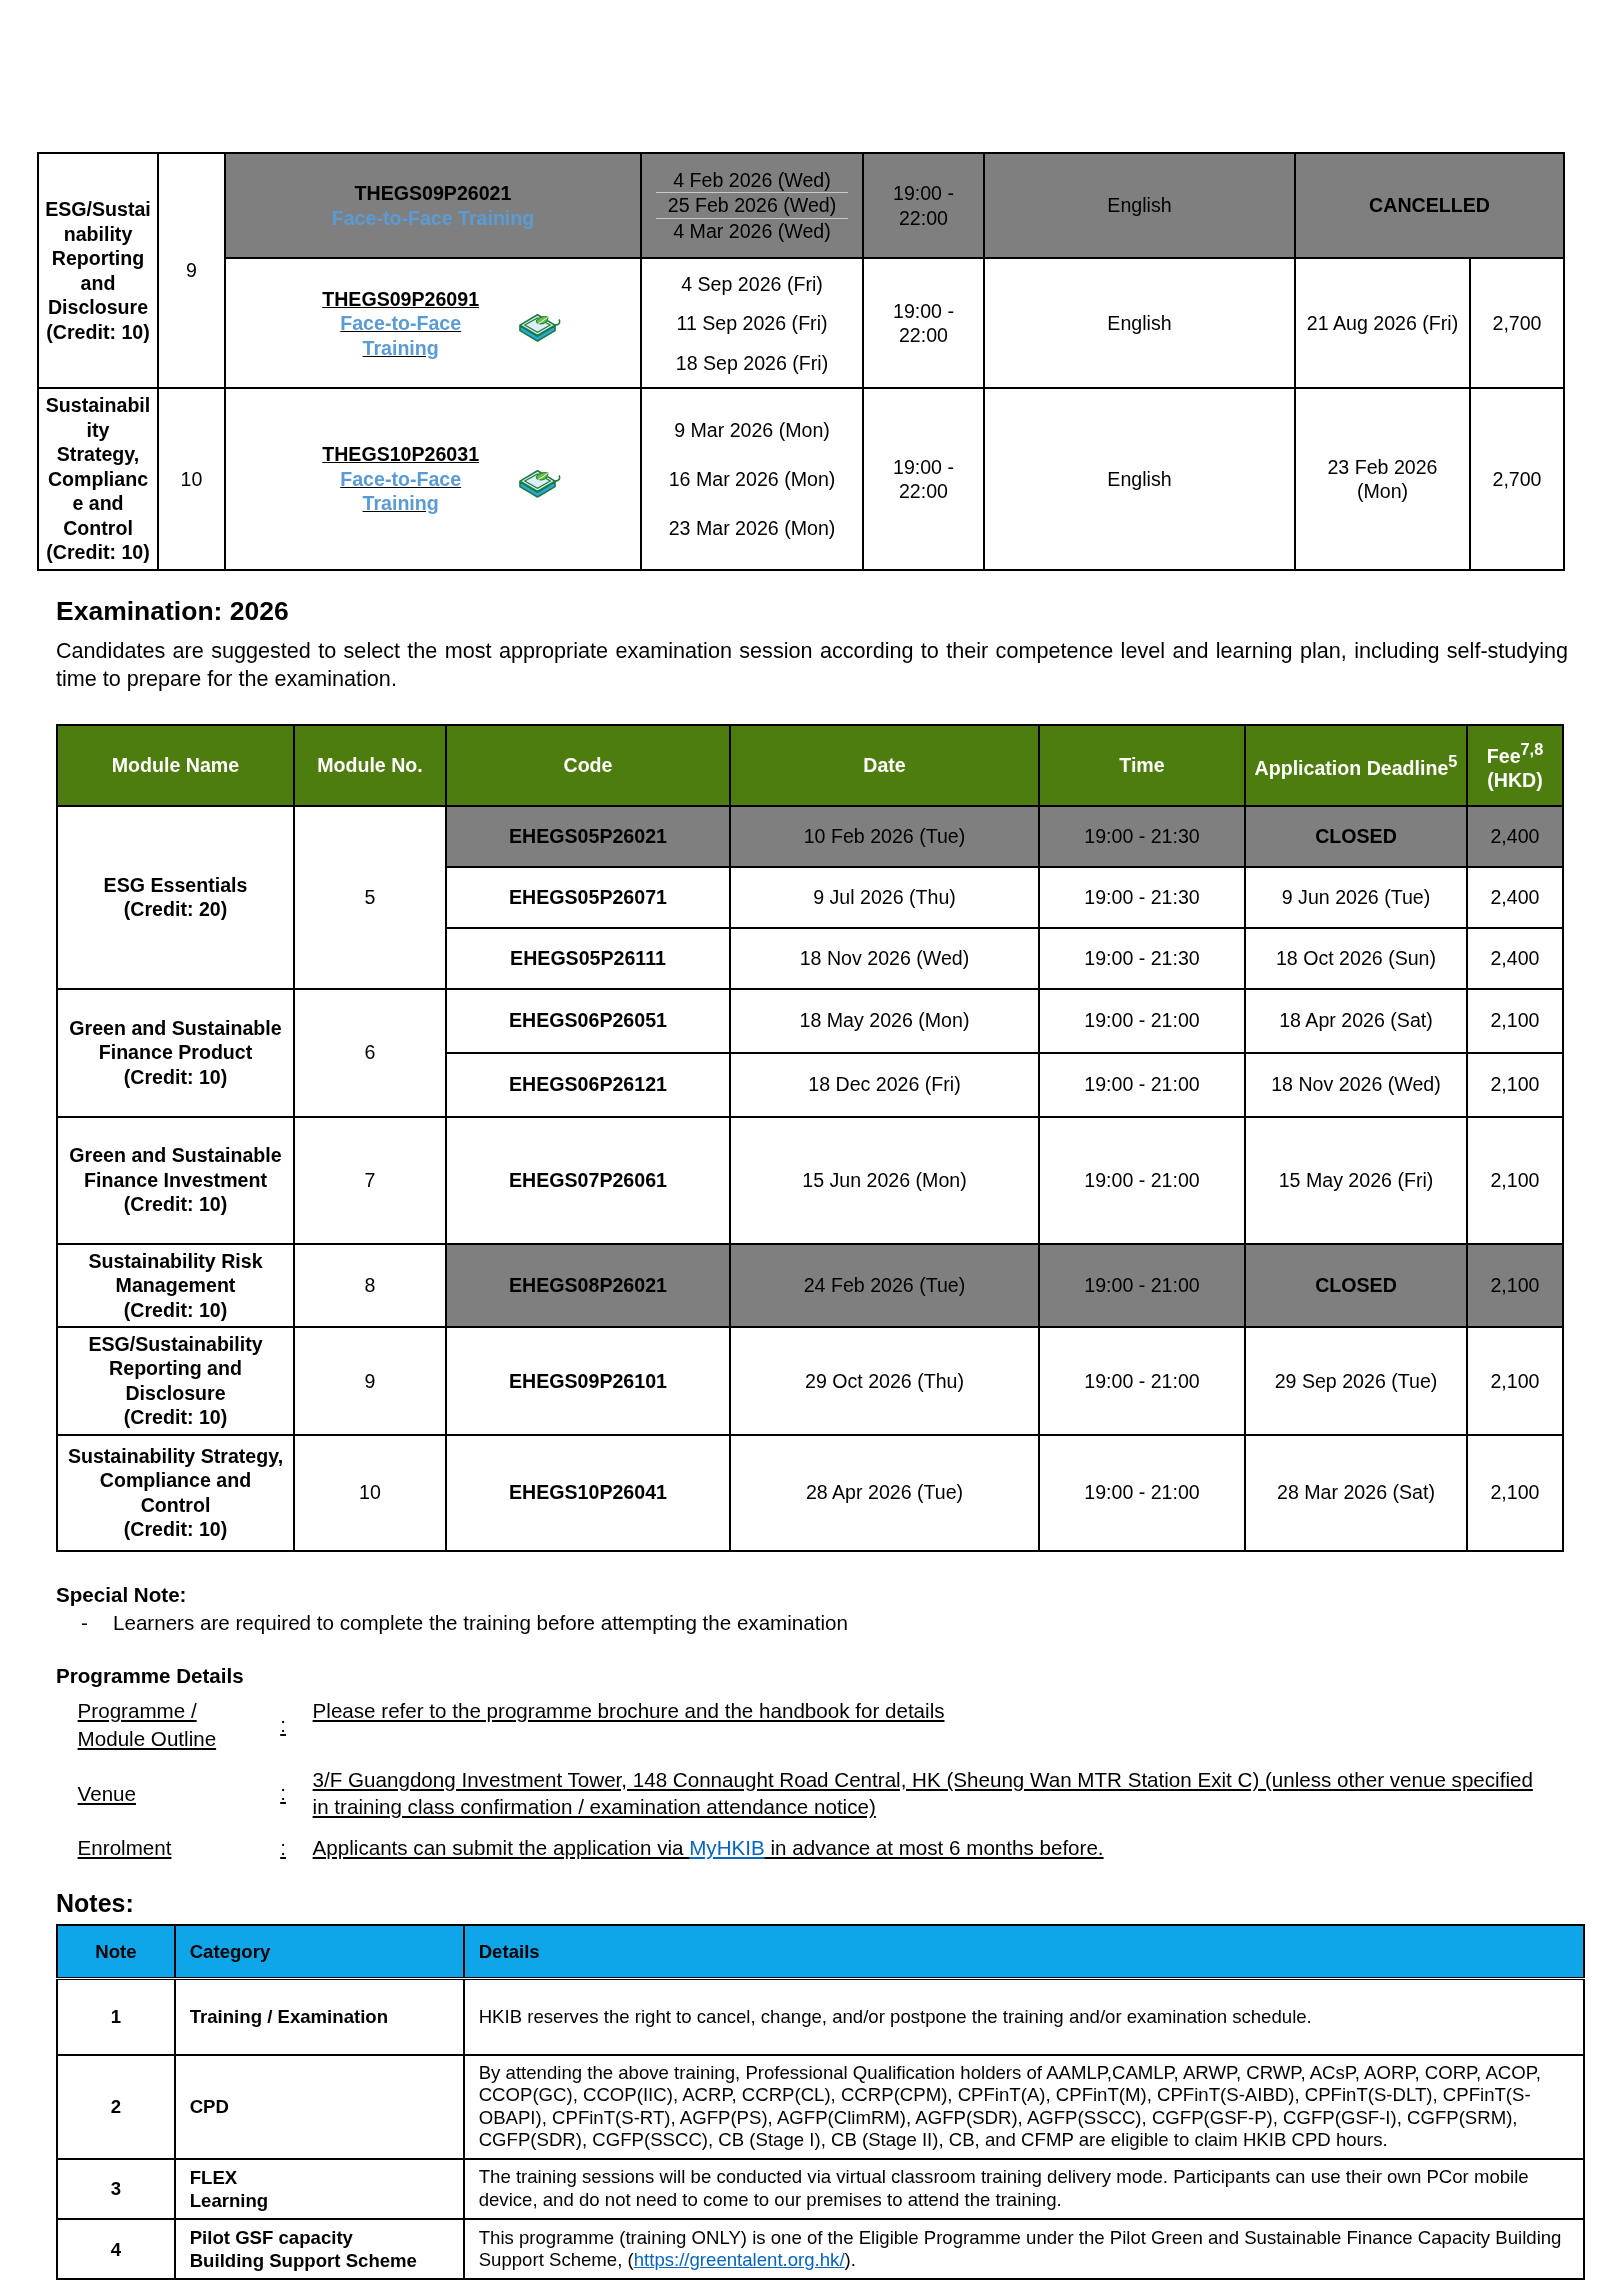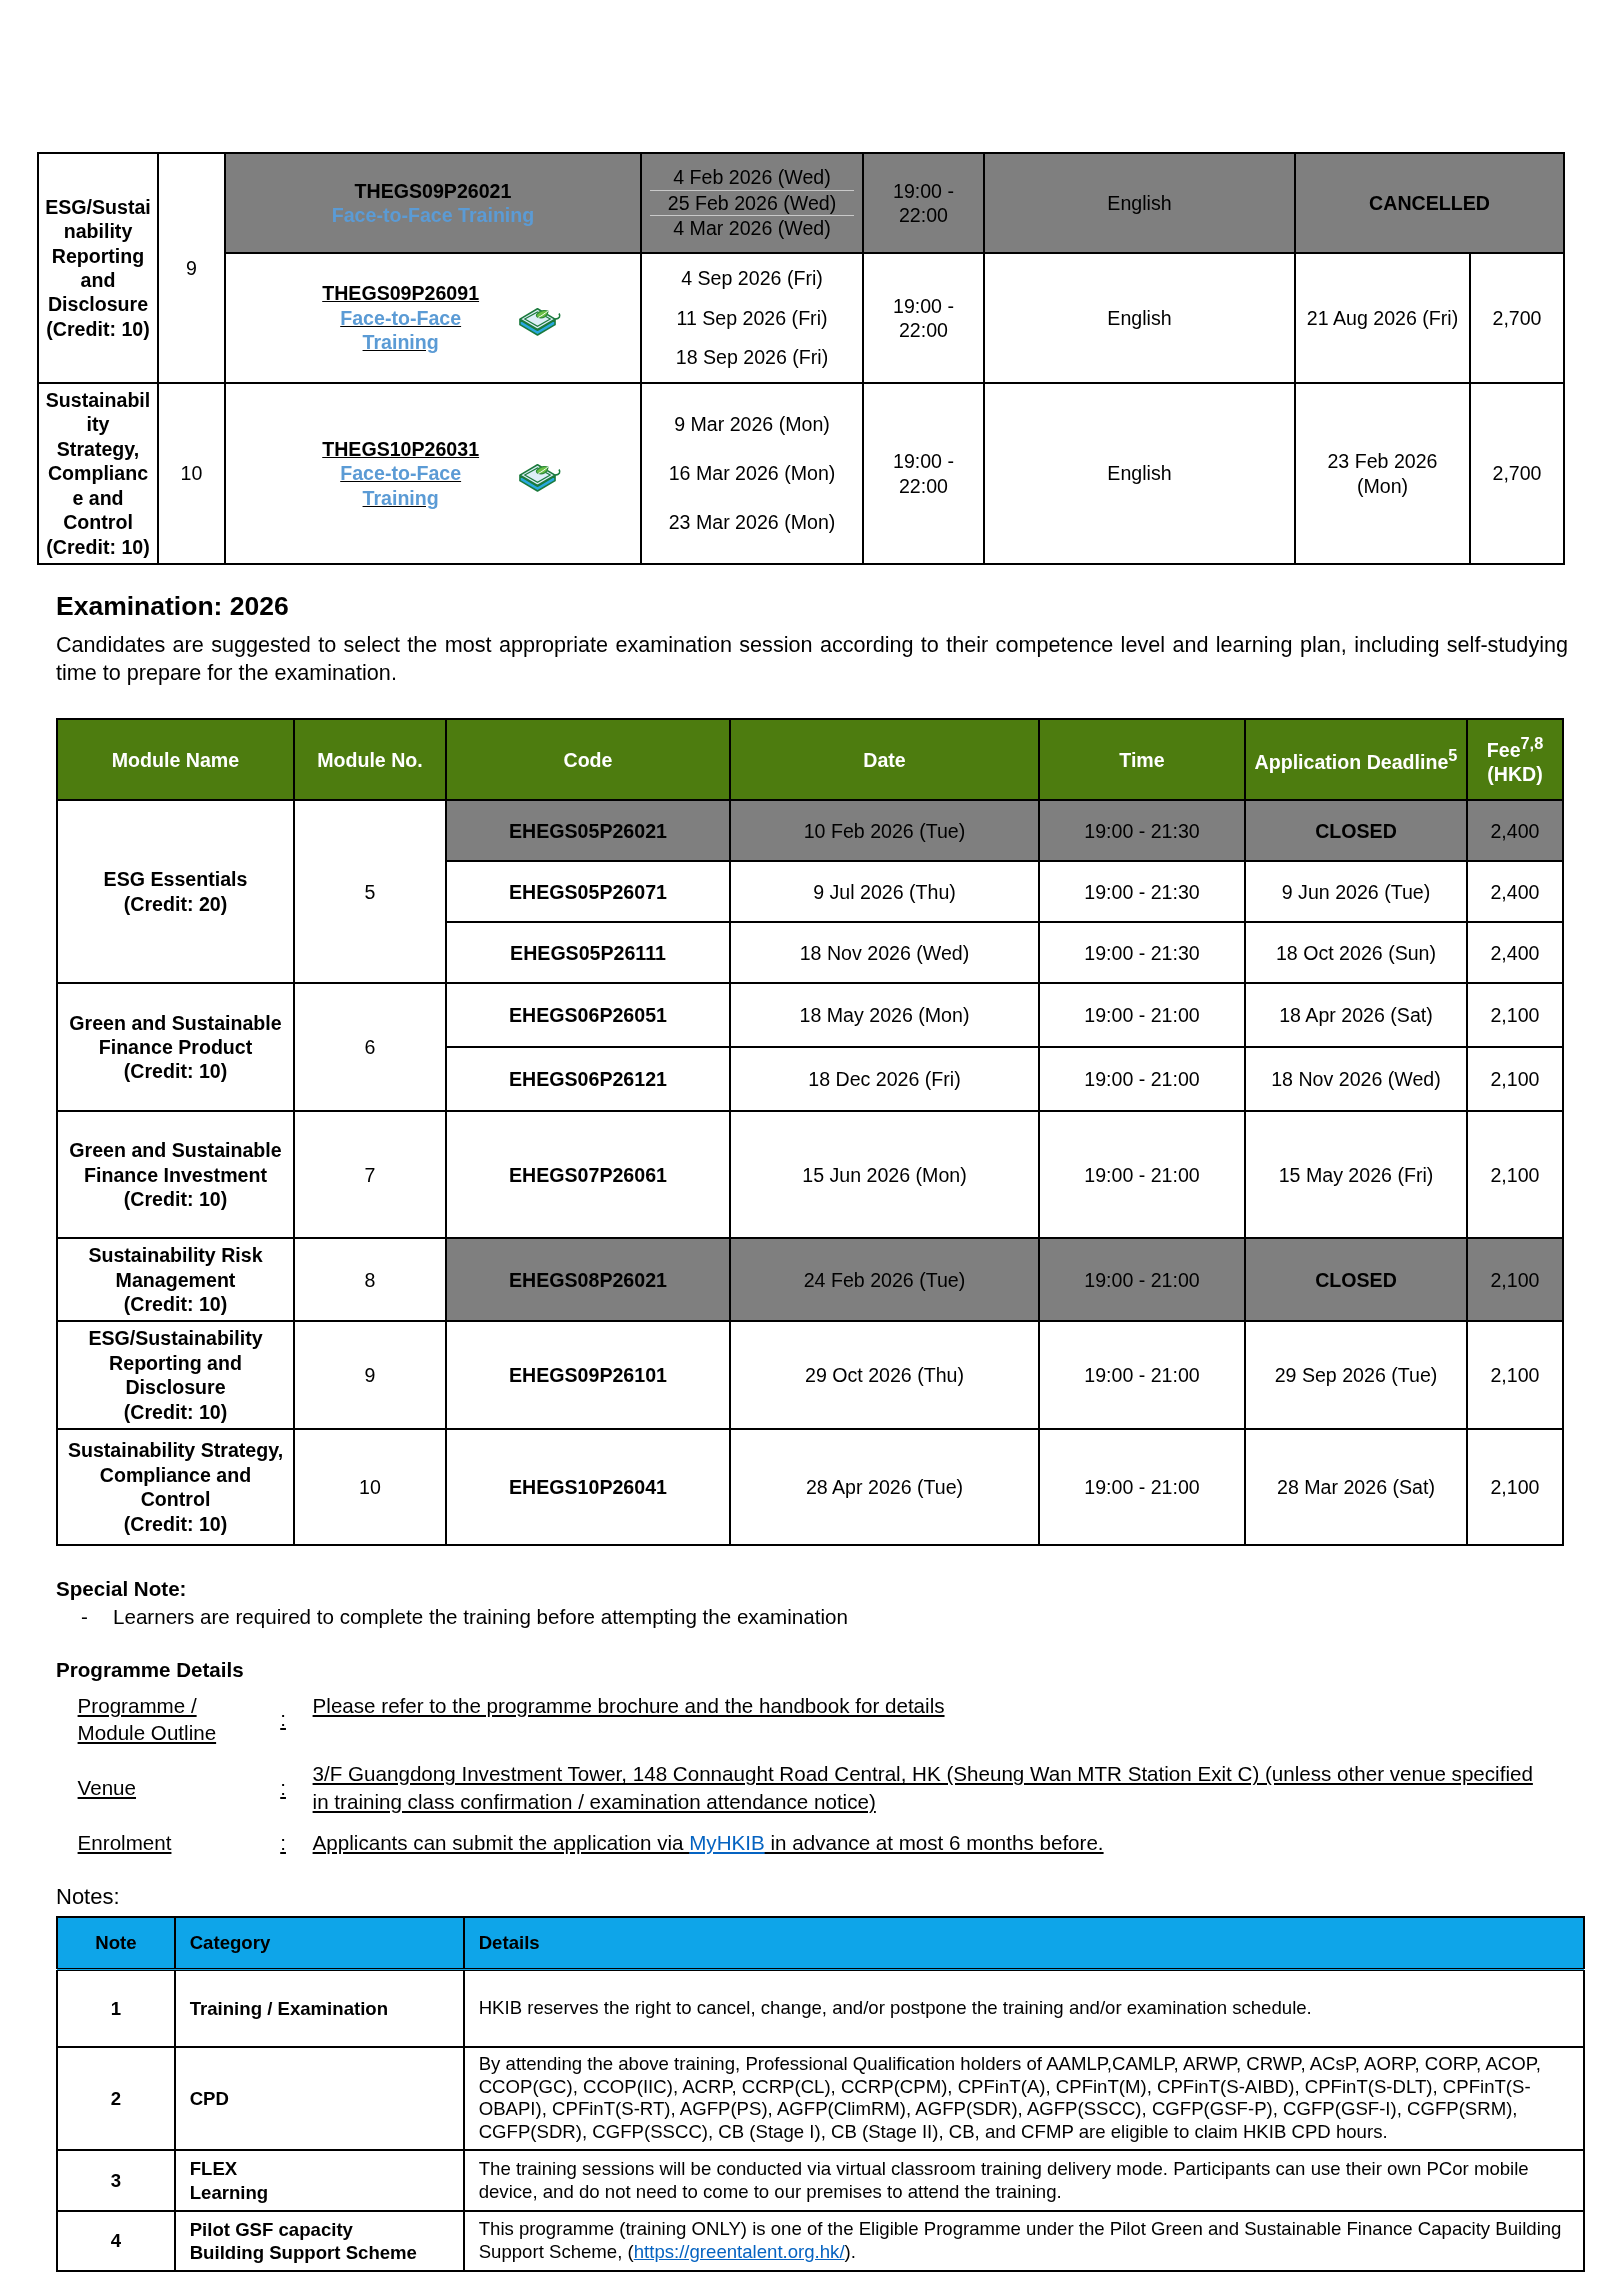--- a/index.html
+++ b/index.html
@@ -12,21 +12,21 @@
   td,th{border:2px solid #000;text-align:center;vertical-align:middle;
         font-size:19.6px;line-height:1.25;padding:3.9px 5.9px;word-wrap:break-word;}
   .b{font-weight:bold;}
   .gray{background:#7f7f7f;}
   .blue{color:#5b9bd5;font-weight:bold;}
   .link{color:#0563c1;text-decoration:underline;cursor:pointer;}
 
   
   .t-train{margin:152px 0 0 37px;width:1524px;}
   .t-train .name{overflow-wrap:anywhere;font-weight:bold;}
-  .t-train .p0{padding:8px;text-align:center;}
+  .t-train .p0{padding:14px;text-align:center;}
   .dates-sep{display:flex;flex-direction:column;height:100%;}
   .dates-sep > div{flex:1;display:flex;align-items:center;justify-content:center;}
   .dates-sep > div + div{border-top:1px solid #c9c9c9;}
   .dates{display:flex;flex-direction:column;justify-content:space-around;height:100%;}
   .code-flex{display:flex;align-items:center;justify-content:center;gap:13.7px;}
   .code-flex .ctxt{max-width:196px;text-decoration:underline;}
   .h102{height:100px;} .h133{height:130px;} .h160{height:157px;}
 
   
   h2.exam-h{margin:25.5px 0 0 56px;font-size:26.5px;}
@@ -45,21 +45,21 @@
   .sn-dash{width:57px;text-align:center;}
   .prog{margin:29px 0 0 56px;font-size:20.6px;}
   .prog .pd-h{font-weight:bold;margin-bottom:9.8px;}
   .pd-row{display:flex;margin-bottom:13.7px;text-decoration:underline;}
   .pd-label{width:176px;padding-left:21.6px;line-height:27.4px;}
   .pd-colon{width:59px;text-align:center;align-self:center;}
   .pd-value{flex:1;line-height:27.4px;padding-right:69px;}
 
   
   .notes{margin:27.4px 0 0 56px;}
-  .notes .nt-h{font-weight:normal;font-size:22px;margin-bottom:5.9px;}
+  .notes .nt-h{font-weight:bold;font-size:25px;margin-bottom:5.9px;}
   .t-notes{width:1527px;}
   .t-notes td,.t-notes th{border:2px solid #000;font-size:18.6px;text-align:left;padding:5.9px 13.7px;}
   .t-notes th{height:39px;text-align:left;border-bottom:3.9px double #000;background:#0ea5e9;color:#000;}
   .t-notes .c-note{text-align:center;font-weight:bold;}
   .t-notes .c-cat{font-weight:bold;}
   .t-notes .pad-tall{padding-top:25.5px;padding-bottom:25.5px;}
   .t-notes .det{line-height:22.5px;}
 </style>
 </head>
 <body>

